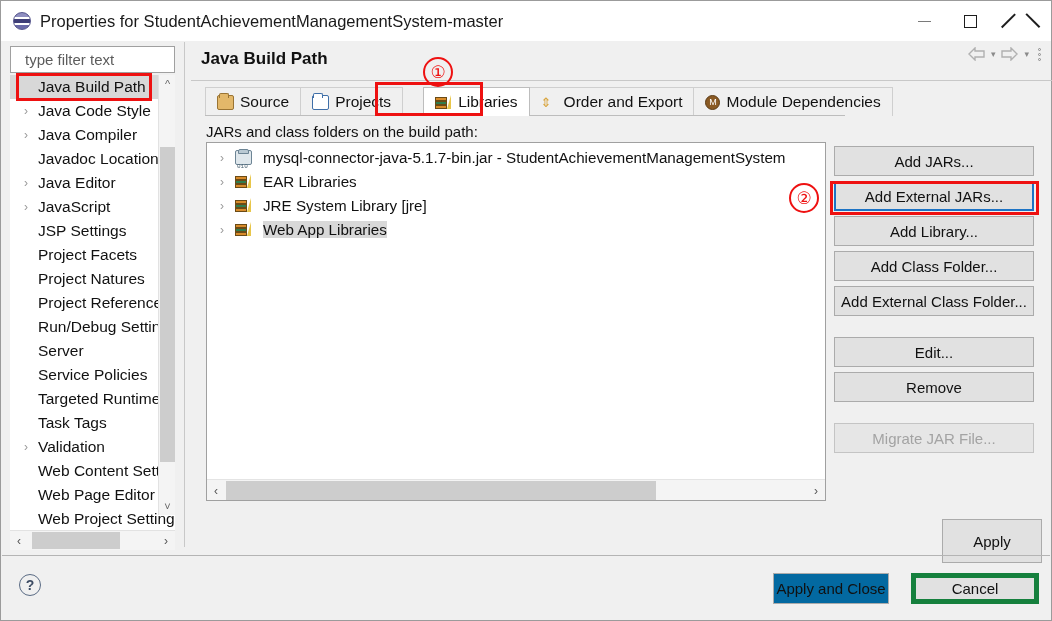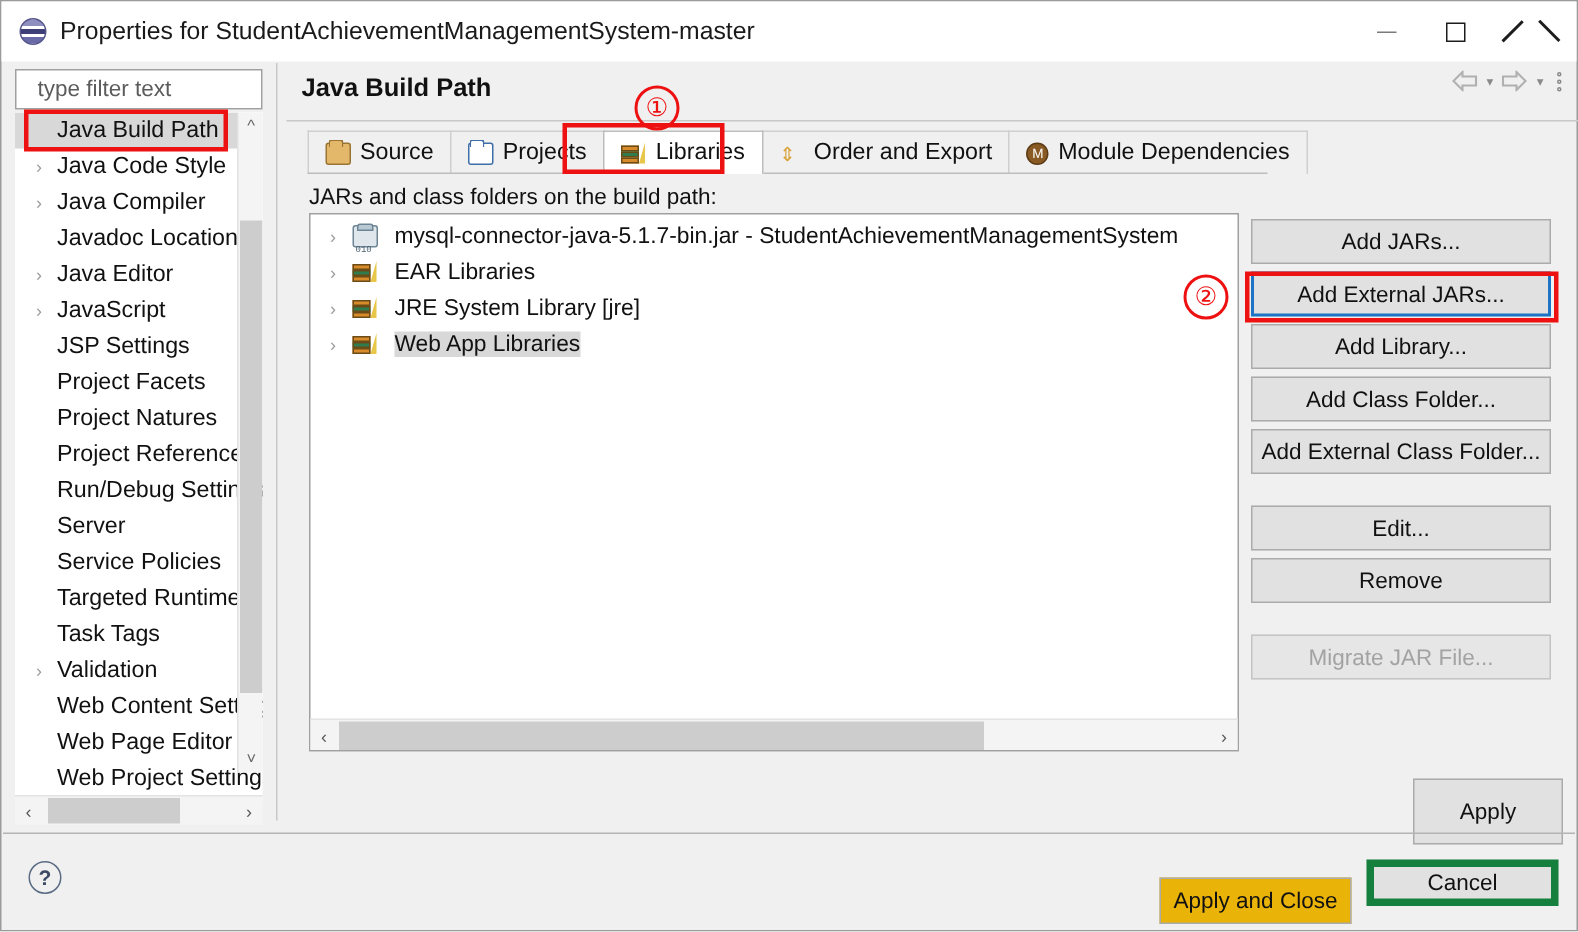--- a/index.html
+++ b/index.html
@@ -140,21 +140,21 @@
   #tabbar {
     position: absolute; left: 204px; top: 85px; height: 30px;
     display: flex; align-items: flex-end;
   }
   .tab {
     height: 29px; display: flex; align-items: center; gap: 6px;
     padding: 0 11px; font-size: 15.5px; color: #111;
     background: #f0f0f0; border: 1px solid #cfcfcf; border-bottom: none;
     margin-right: -1px; white-space: nowrap;
   }
-  .tab.active { background: #ffffff; border-color: #bdbdbd; position: relative; z-index: 3; }
+  .tab.active { background: #ffffff; border-color: #bdbdbd; position: relative; z-index: 3; margin-left: 21px; }
   #tab-underline {
     position: absolute; left: 204px; top: 114px; width: 640px; height: 1px;
     background: #bdbdbd;
   }
   .tab-ico { width: 17px; height: 15px; position: relative; flex: 0 0 auto; }
 
   
   .ico-pkg { background: #e3b86a; border: 1px solid #9a7433; border-radius: 2px; }
   .ico-pkg:before {
     content: ""; position: absolute; left: 1px; top: -3px; width: 8px; height: 4px;
@@ -262,22 +262,22 @@
     position: absolute; left: 1px; top: 554px; width: 1048px; height: 1px;
     background: #b4b4b4;
   }
   #help-icon {
     position: absolute; left: 18px; top: 573px; width: 22px; height: 22px;
     border: 1.4px solid #5a6b84; border-radius: 50%;
     color: #3c4b63; font-size: 14px; font-weight: bold;
     display: flex; align-items: center; justify-content: center;
   }
   #apply-close-btn {
-    position: absolute; left: 772px; top: 584px; width: 128px; height: 31px;
-    background: #eab308; border: 1px solid #ababab;
+    position: absolute; left: 772px; top: 572px; width: 116px; height: 31px;
+    background: #0369a1; border: 1px solid #ababab;
     font-size: 15px; color: #111;
     display: flex; align-items: center; justify-content: center;
   }
   #cancel-btn {
     position: absolute; left: 910px; top: 572px; width: 128px; height: 31px;
     background: #e1e1e1; border: 5px solid #15803d;
     font-size: 15px; color: #111;
     display: flex; align-items: center; justify-content: center;
   }
 

